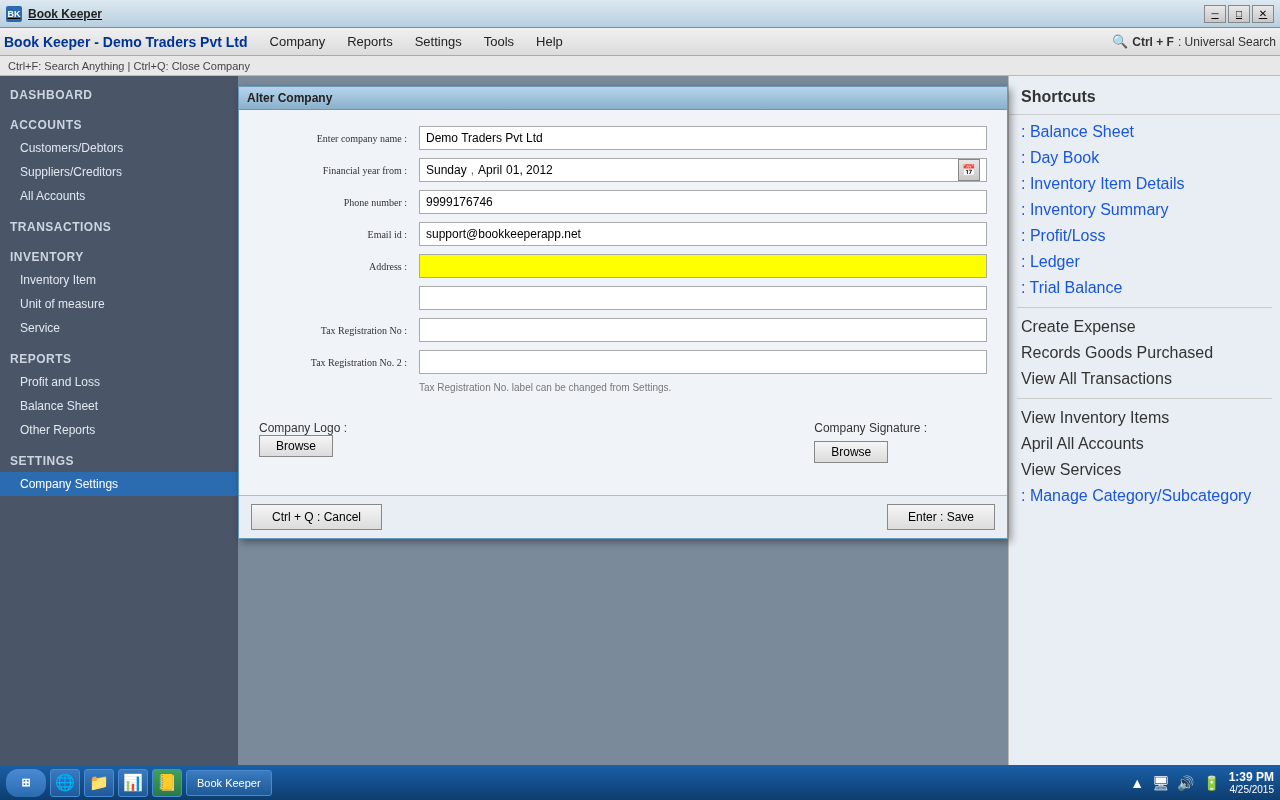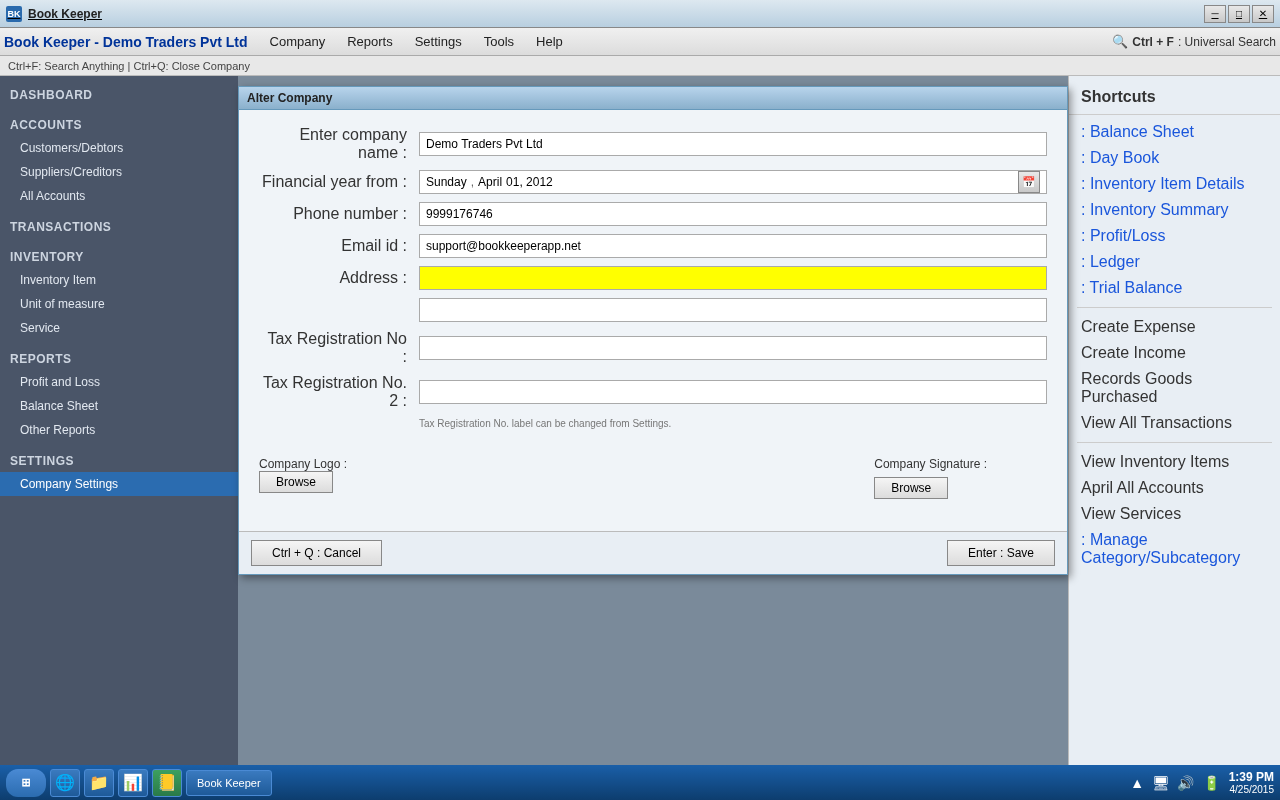--- a/index.html
+++ b/index.html
@@ -79,21 +79,21 @@
 
     
     #content-area {
       flex: 1;
       background: #7a8a9a;
       position: relative;
     }
 
     
     #shortcuts-panel {
-      width: 212px;
+      width: 272px;
       background: #e8eef4;
       border-left: 1px solid #bbb;
       padding: 8px 0;
       flex-shrink: 0;
     }
     #shortcuts-title {
       font-size: 16px;
       font-weight: bold;
       color: #333;
       padding: 4px 12px 8px 12px;
@@ -138,23 +138,24 @@
     }
     .form-row {
       display: flex;
       align-items: center;
       margin-bottom: 8px;
     }
     .form-label {
       width: 160px;
       text-align: right;
       padding-right: 12px;
-      font-size: 16px;
+      font-size: 10px;
       color: #333;
       flex-shrink: 0;
+      font-family: Liberation Serif, serif;
     }
     .form-input {
       flex: 1;
       height: 24px;
       border: 1px solid #aaa;
       background: white;
       padding: 2px 6px;
       font-size: 12px;
       outline: none;
     }
@@ -432,21 +433,20 @@
     <a class="shortcut-link">: Day Book</a>
     <a class="shortcut-link">: Inventory Item Details</a>
     <a class="shortcut-link">: Inventory Summary</a>
     <a class="shortcut-link">: Profit/Loss</a>
     <a class="shortcut-link">: Ledger</a>
     <a class="shortcut-link">: Trial Balance</a>
 
     <div class="shortcut-divider"></div>
 
     <a class="shortcut-link" style="color:#333;">Create Expense</a>
-    <a class="shortcut-link" style="color:#333;">Create Income</a>
     <a class="shortcut-link" style="color:#333;">Records Goods Purchased</a>
     <a class="shortcut-link" style="color:#333;">View All Transactions</a>
 
     <div class="shortcut-divider"></div>
 
     <a class="shortcut-link" style="color:#333;">View Inventory Items</a>
     <a class="shortcut-link" style="color:#333;">April All Accounts</a>
     <a class="shortcut-link" style="color:#333;">View Services</a>
     <a class="shortcut-link">: Manage Category/Subcategory</a>
   </div>

